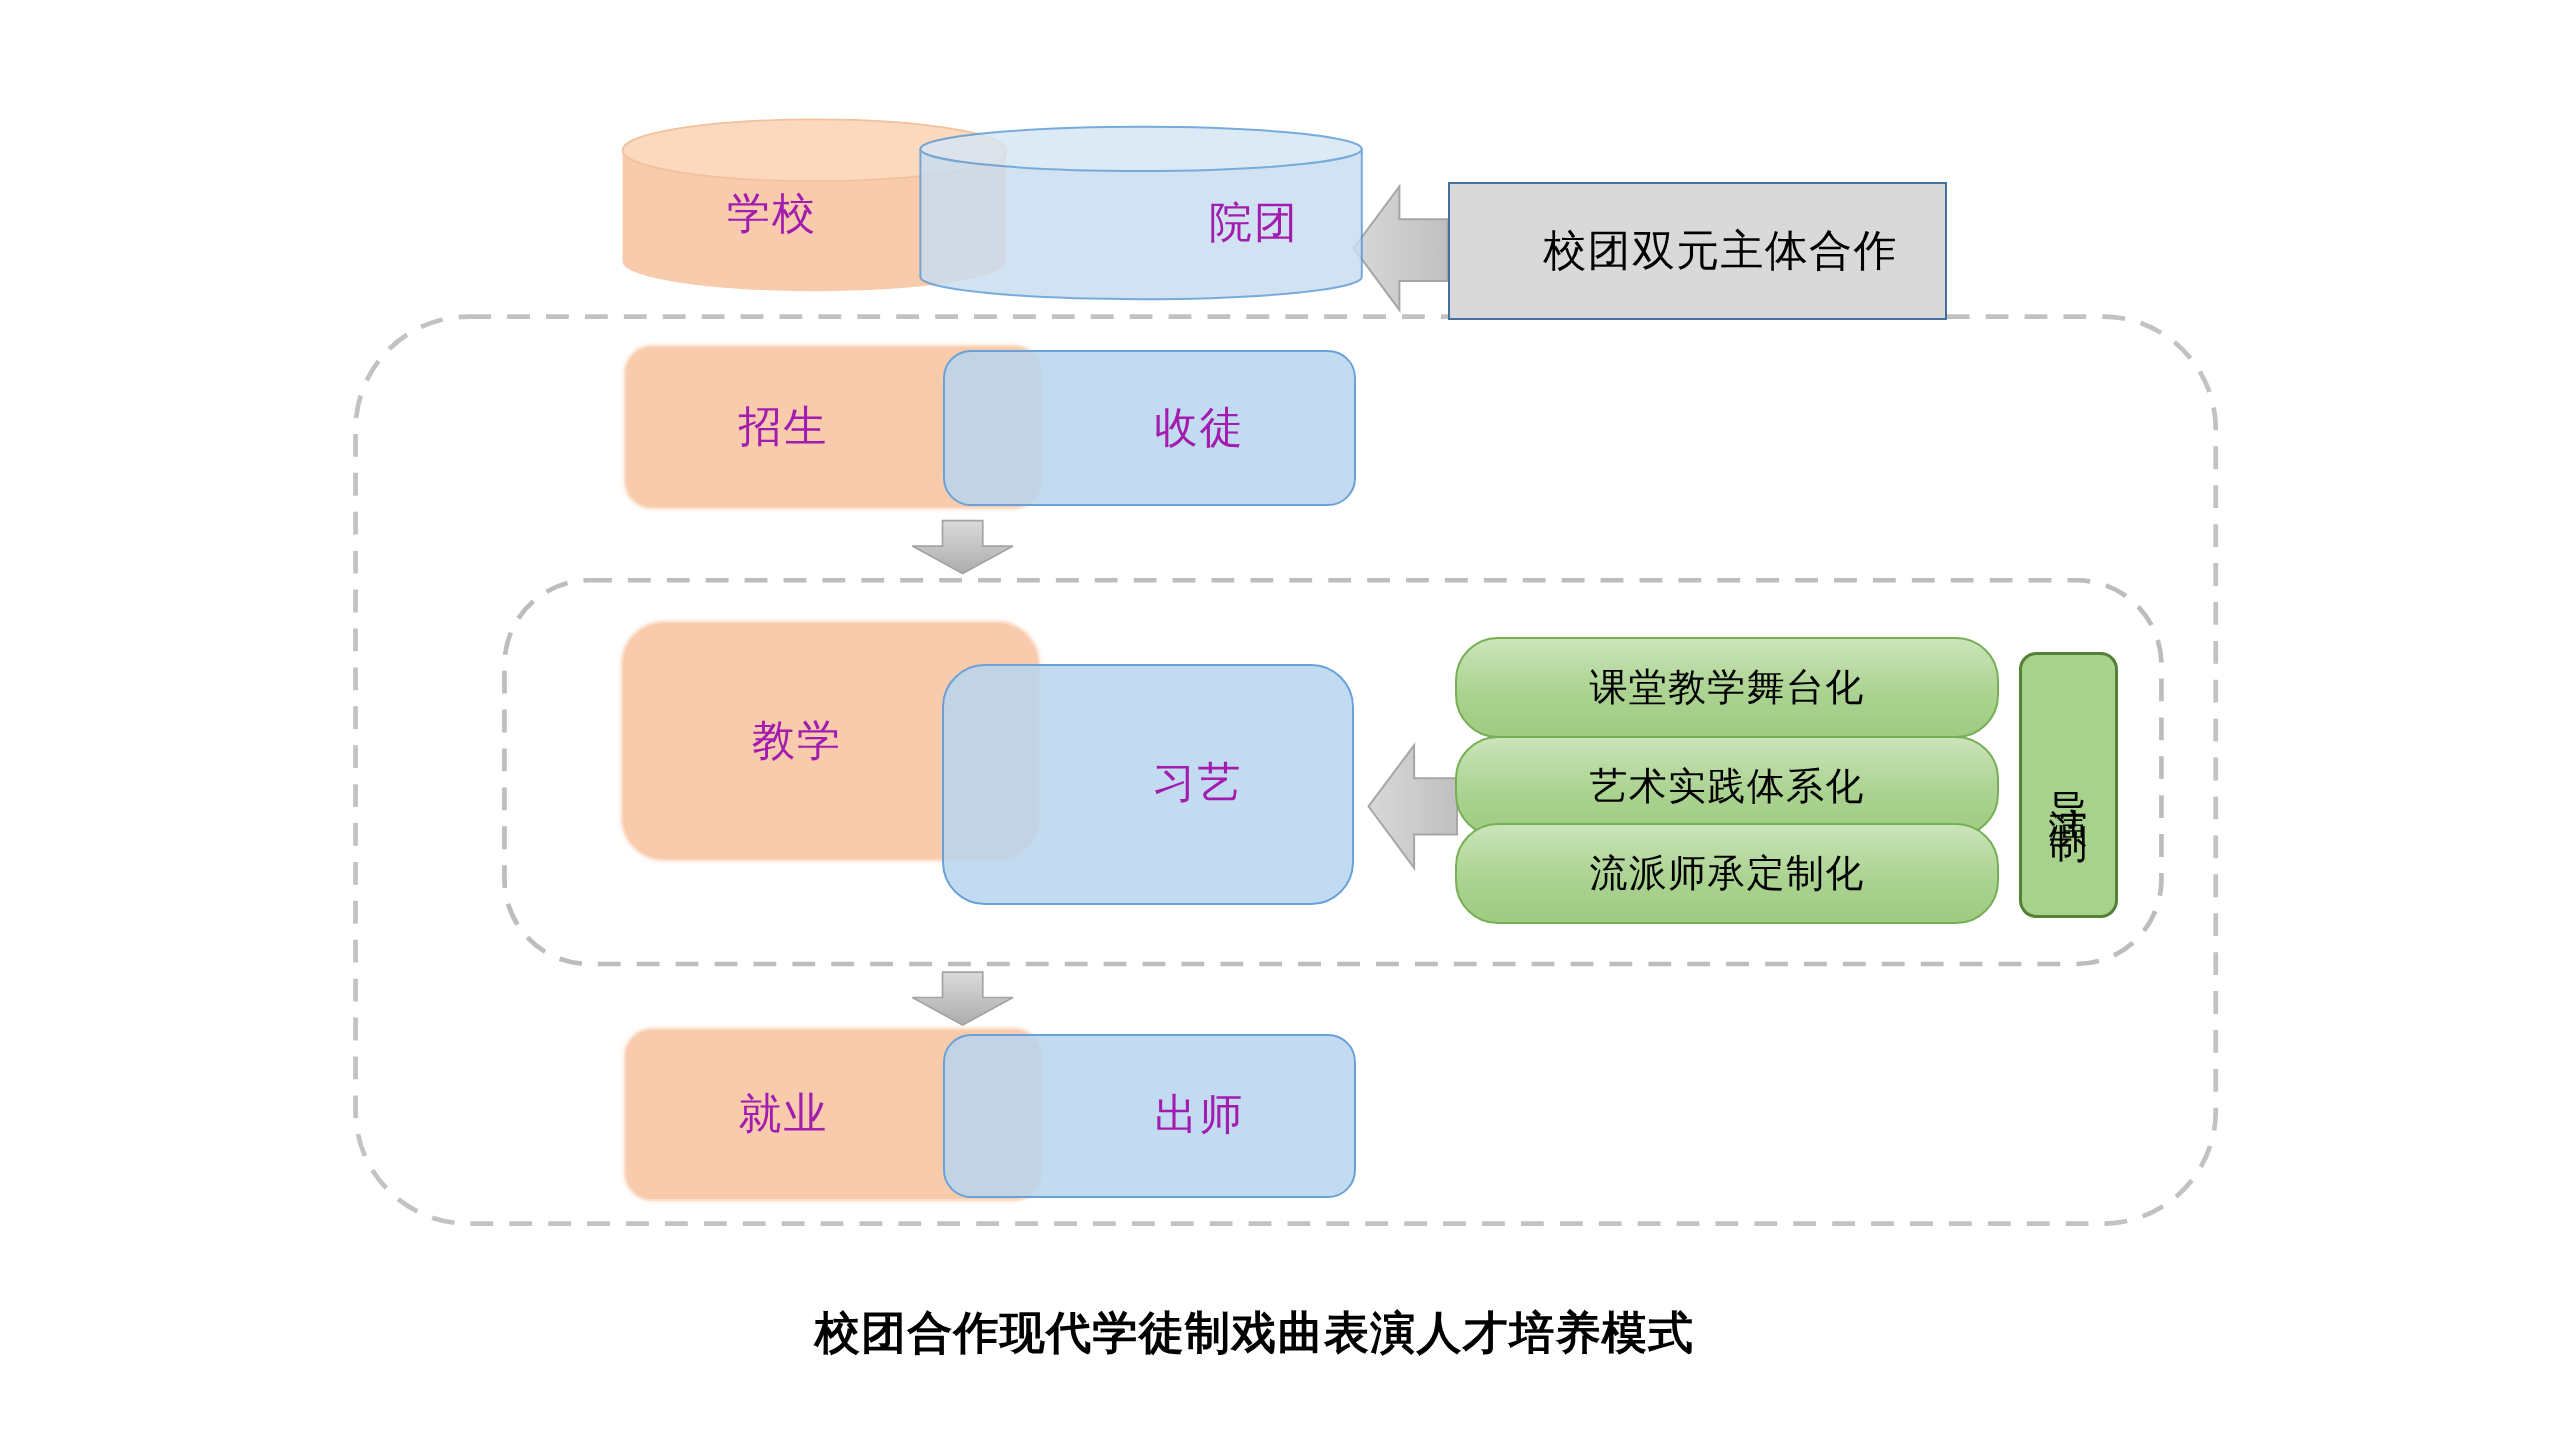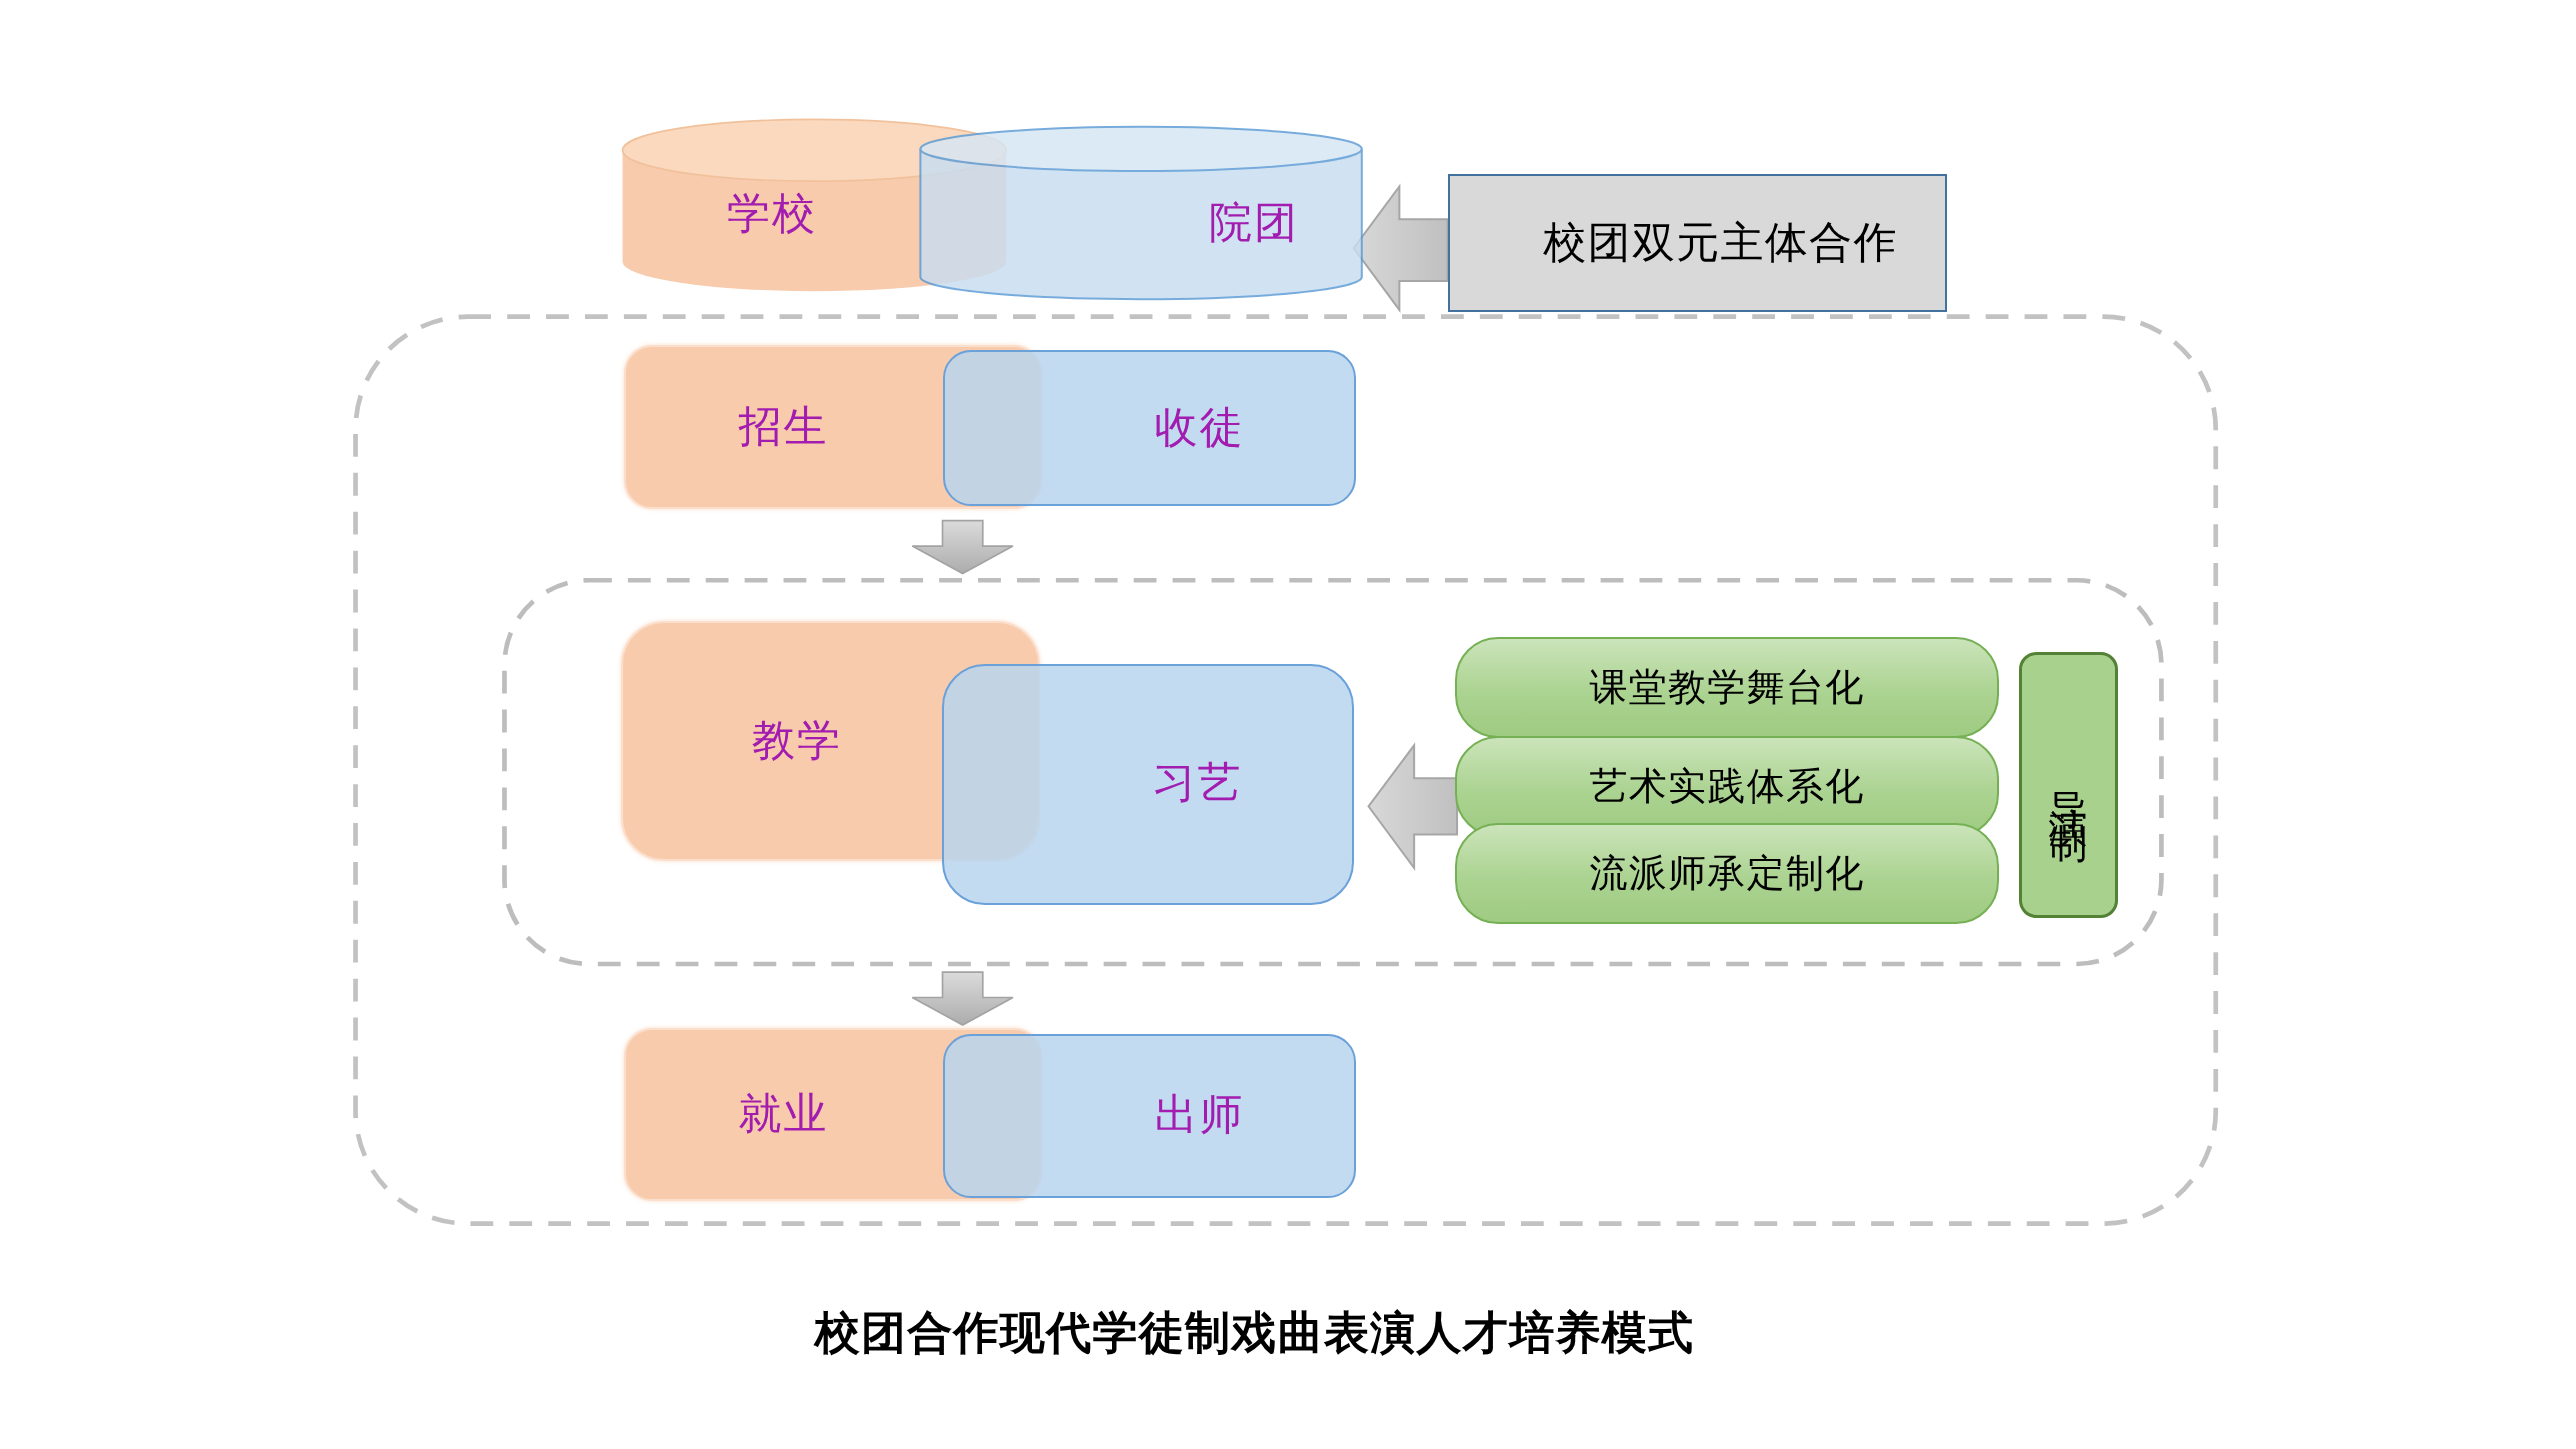--- a/index.html
+++ b/index.html
@@ -36,21 +36,21 @@
     left: 1455px; width: 544px; height: 101px;
     border-radius: 43px;
     background: linear-gradient(180deg, #CBE4BA 0%, #ABD391 55%, #9FCB82 100%);
     border: 2px solid #76B055;
     box-sizing: border-box;
     display: flex; align-items: center; justify-content: center;
     font-size: 38px; letter-spacing: 1.3px;
   }
   .coop-box {
     position: absolute;
-    left: 1448px; top: 174px; width: 499px; height: 138px;
+    left: 1448px; top: 182px; width: 499px; height: 138px;
     background: #D9D9D9;
     border: 2.7px solid #41719C;
     box-sizing: border-box;
     display: flex; align-items: center; justify-content: center;
     font-size: 43px; letter-spacing: 1.3px; padding-left: 46px;
   }
   .director-box {
     position: absolute;
     left: 2019px; top: 652px; width: 99px; height: 266px;
     background: #A9D18E;

